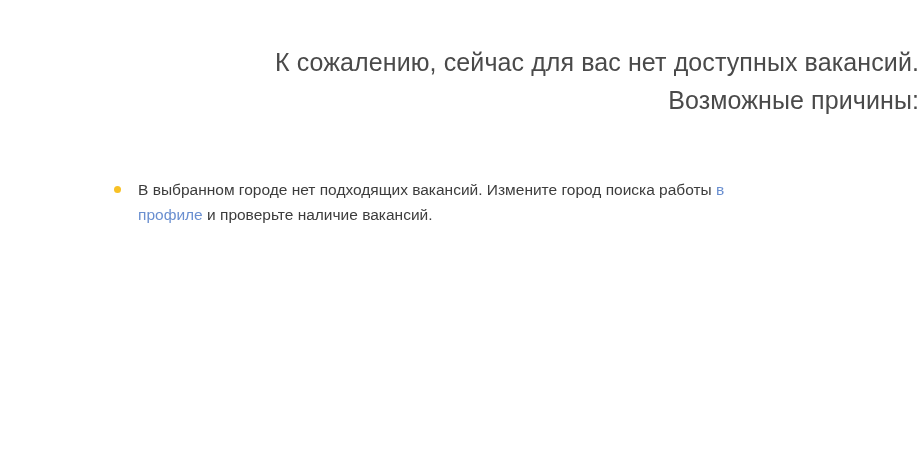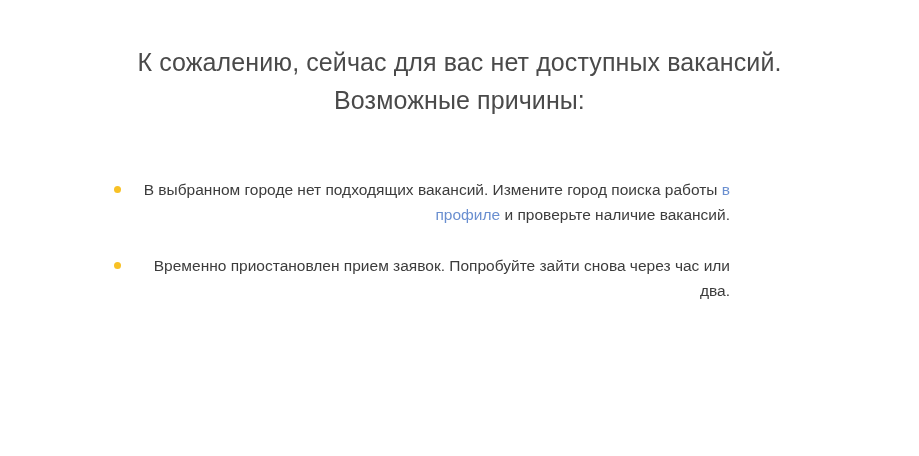--- a/index.html
+++ b/index.html
@@ -14,40 +14,39 @@
     color: #3b3b3b;
     overflow: hidden;
   }
   .page {
     width: 919px;
     height: 456px;
     position: relative;
     box-sizing: border-box;
   }
   .headline {
-    text-align: center;
+    text-align: right;
     font-size: 25px;
     line-height: 38px;
     font-weight: 400;
     color: #4a4a4a;
     padding-top: 26px;
     letter-spacing: 0.1px;
   }
   .headline .line {
     display: block;
   }
   .reasons {
     margin: 0;
     padding: 0;
     list-style: none;
     position: absolute;
     top: 160px;
     left: 110px;
     width: 620px;
-    text-align: right;
   }
   .reason-item {
     position: relative;
     padding-left: 28px;
     margin-bottom: 26px;
     font-size: 15.5px;
     line-height: 25px;
     color: #3c3c3c;
   }
   .reason-item:last-child {
@@ -83,20 +82,16 @@
   </h1>
 
   <ul class="reasons">
 
     <li class="reason-item">
       <span class="bullet"></span>
       <span class="reason-text">В выбранном городе нет подходящих вакансий. Измените город поиска работы </span><a class="profile-link" href="#">в профиле</a><span class="reason-text"> и проверьте наличие вакансий.</span>
     </li>
 
 
-    <li class="reason-item">
-      <span class="bullet"></span>
-      <span class="reason-text">Временно приостановлен прием заявок. Попробуйте зайти снова через час или два.</span>
-    </li>
 
   </ul>
 
 </div>
 
 </body></html>

